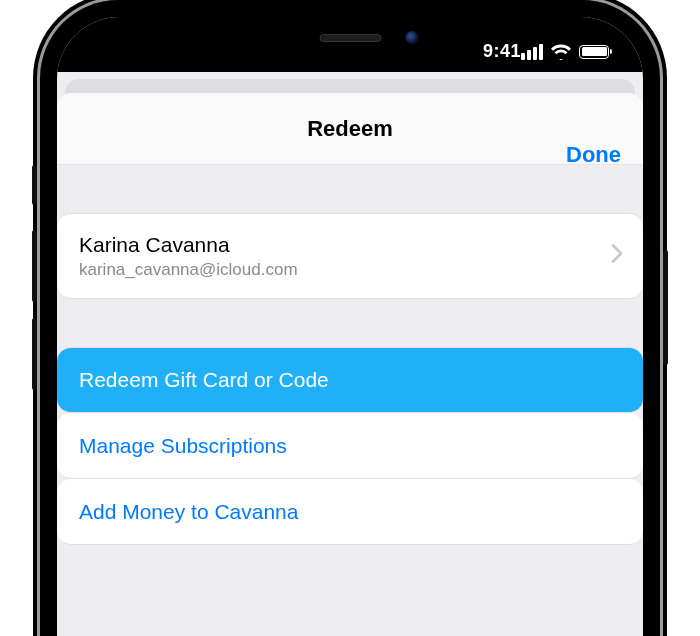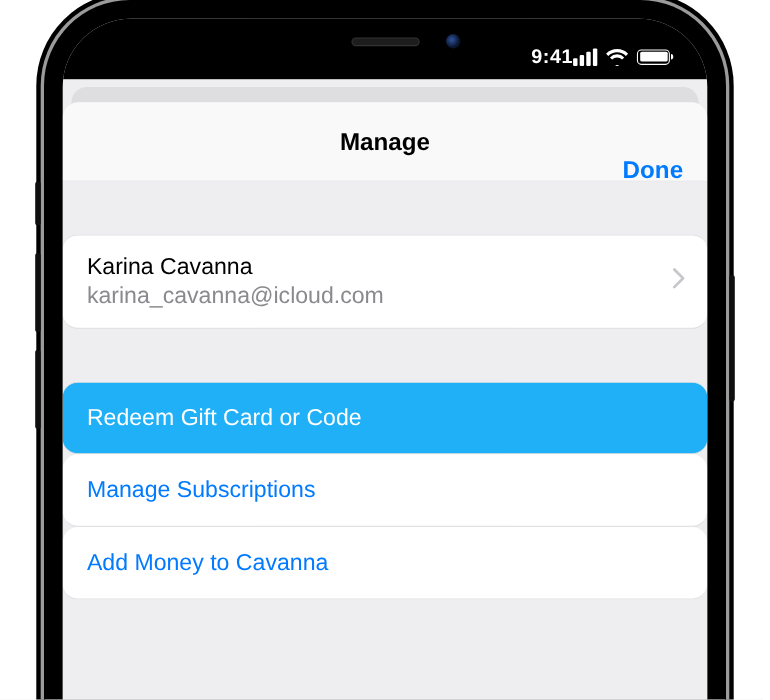--- a/index.html
+++ b/index.html
@@ -147,21 +147,21 @@
       border-top: 0.5px solid #e0e0e2;
       border-bottom: 0.5px solid #e0e0e2;
       border-radius: 14px;
     }
     .cell + .cell { border-top: none; }
     .cell.tall { min-height: 86px; }
     .cell .chev {
       position: absolute; right: 20px; top: 50%; transform: translateY(-50%);
     }
     .user-name { font-size: 21px; color: #000; line-height: 1.25; }
-    .user-mail { font-size: 21px; color: #8a8a8e; line-height: 1.25; }
+    .user-mail { font-size: 17px; color: #8a8a8e; line-height: 1.25; }
     .link { color: #007aff; }
     .cell.highlight { background: #1fb0f7; }
     .cell.highlight .link { color: #fff; }
     
     .side-btn { position:absolute; background:#0f0f0f; width:5px; border-radius:3px; }
     .sb-mute  { left:-8px; top:165px; height:40px; }
     .sb-vup   { left:-8px; top:230px; height:72px; }
     .sb-vdn   { left:-8px; top:318px; height:72px; }
     .sb-pwr   { right:-8px; top:250px; height:115px; }
   </style>
@@ -199,21 +199,21 @@
         <span class="battery">
             <span class="fill"></span>
           </span>
       </div>
     </div>
 
     <div class="sheet-back"></div>
 
     <div class="sheet">
       <div class="sheet-header">
-        <div class="sheet-title">Manage</div>
+        <div class="sheet-title">Redeem</div>
         <div class="done-btn">Done</div>
       </div>
 
       <div class="group-spacer"></div>
 
       <div class="cell tall">
         <div>
           <div class="user-name">Karina Cavanna</div>
           <div class="user-mail">karina_cavanna@icloud.com</div>
         </div>

